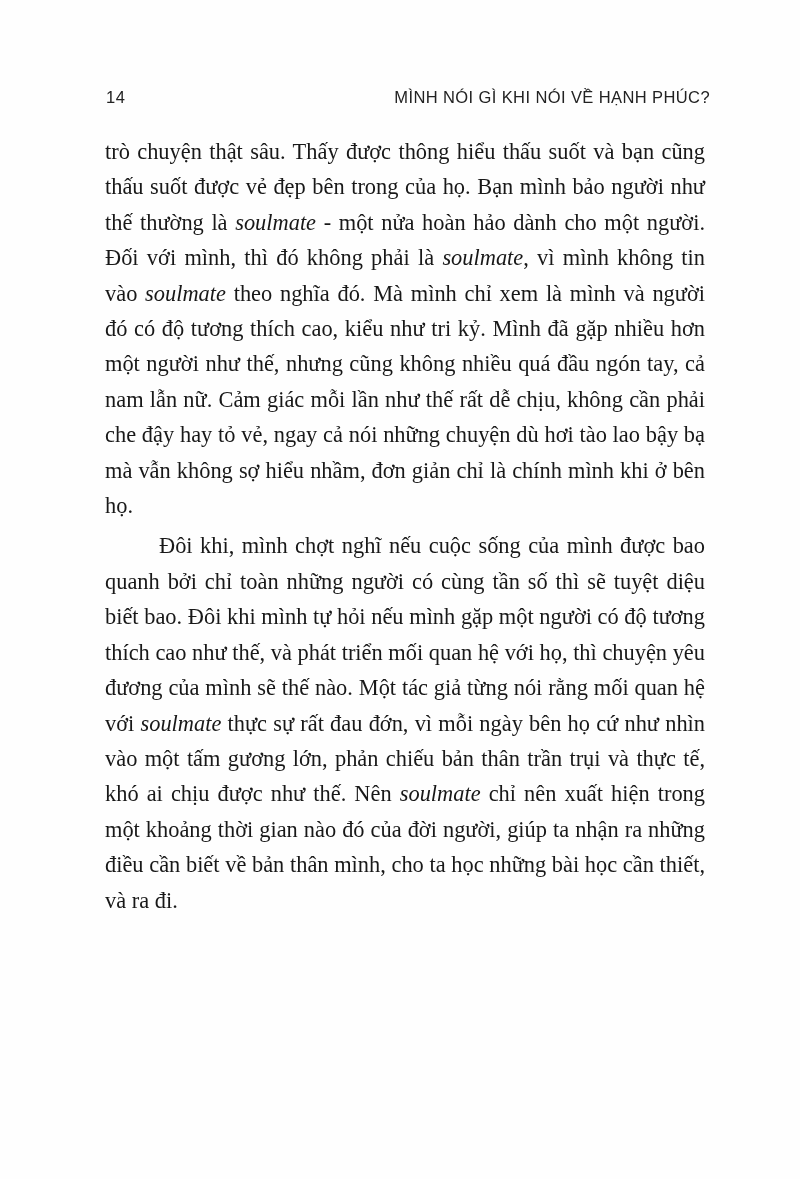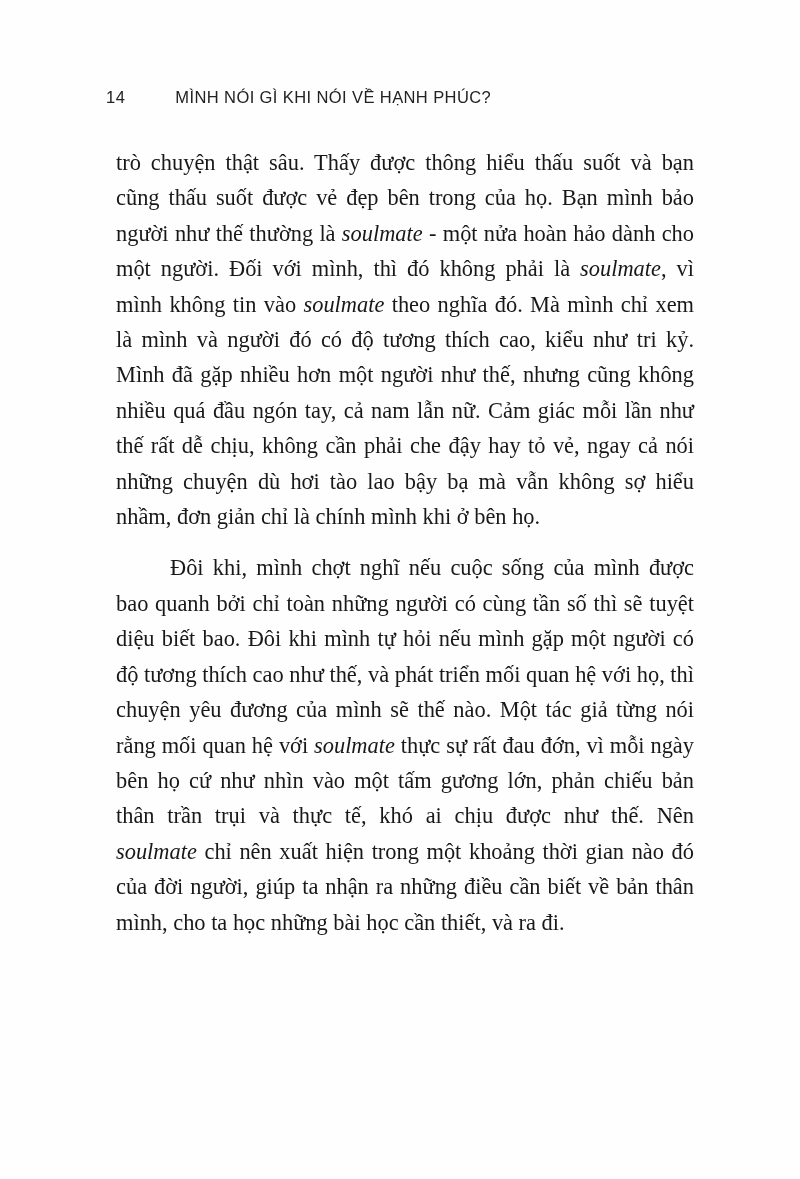--- a/index.html
+++ b/index.html
@@ -6,37 +6,38 @@
   .page {
     position: relative;
     width: 800px;
     height: 1179px;
     background: #fefefe;
     overflow: hidden;
     font-family: "Liberation Serif", serif;
   }
   .page-header {
     display: flex;
+    justify-content: space-between;
     align-items: baseline;
     padding: 88px 90px 0 106px;
     font-family: "Liberation Sans", sans-serif;
     font-size: 16.5px;
     color: #222;
     gap: 10px;
   }
   .page-number { letter-spacing: 0.5px; }
   .running-title { letter-spacing: 0.4px; margin-left: 40px; }
   .page-body {
     padding: 22px 90px 0 100px;
     font-size: 22.4px;
     line-height: 35.4px;
     color: #181818;
     text-align: justify;
   }
-  .page-body p { margin: 16px; }
+  .page-body p { margin: 5px; }
   .page-body p.indent { text-indent: 54px; }
   .page-body em { font-style: italic; }
 </style>
 </head>
 <body>
 
 <div class="page">
   <div class="page-header">
     <span class="page-number">14</span>
     <span class="running-title">MÌNH NÓI GÌ KHI NÓI VỀ HẠNH PHÚC?</span>

